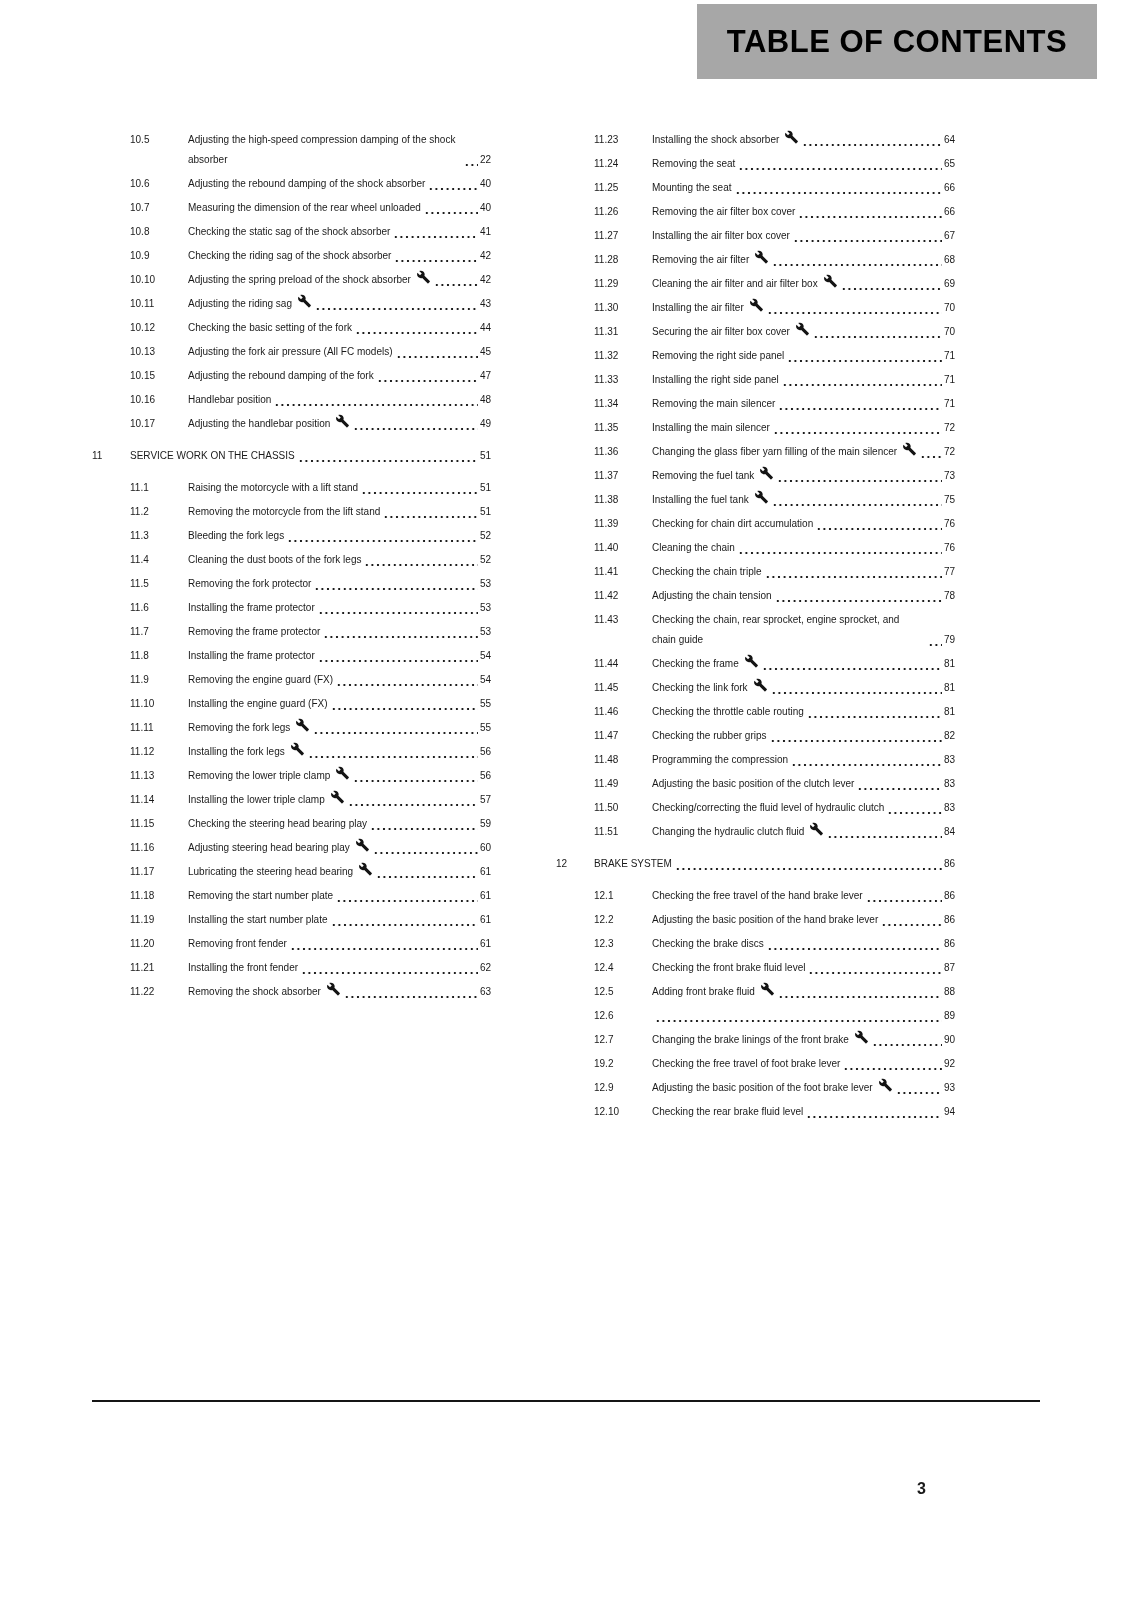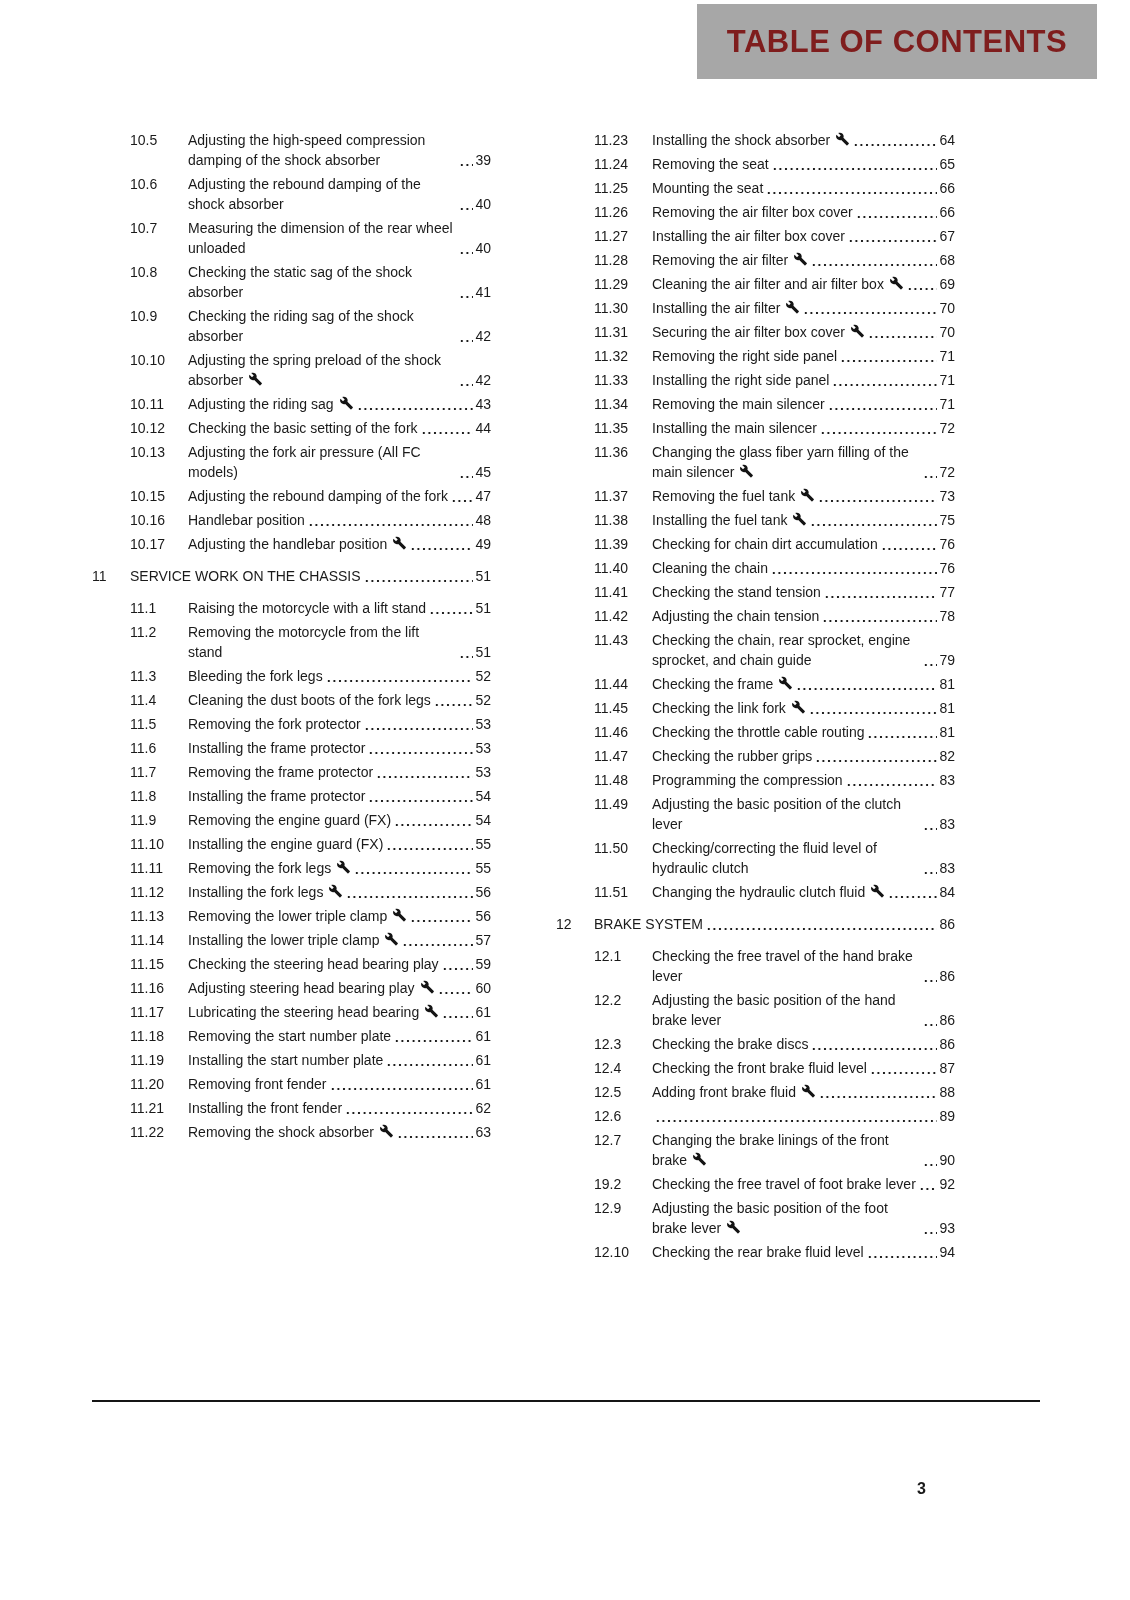--- a/index.html
+++ b/index.html
@@ -16,30 +16,30 @@
     position: absolute;
     left: 697px; top: 4px;
     width: 400px; height: 75px;
     background: var(--banner-bg, #a7a7a7);
     display: flex; align-items: center; justify-content: center;
   }
   .banner h1 {
     font-size: 31px;
     font-weight: bold;
     letter-spacing: 0.5px;
-    color: #7f1d1d;
+    color: #000000;
     white-space: nowrap;
   }
 
   
   .col {
     position: absolute;
     top: 130px;
     width: 399px;
-    font-size: 14px;
+    font-size: 10px;
     line-height: 20px;
   }
   .col-left  { left: 92px; }
   .col-right { left: 525px; margin-left: 31px; }
 
   .entry {
     display: flex;
     align-items: flex-start;
     margin-bottom: 4px;
   }
@@ -95,21 +95,21 @@
 
 <div class="banner">
   <h1>TABLE OF CONTENTS</h1>
 </div>
 
 <div class="col col-left">
     <div class="entry section">
       <span class="num">10.5</span>
       <span class="title">Adjusting the high-speed compression damping of the shock absorber</span>
       <span class="dots"></span>
-      <span class="page">39</span>
+      <span class="page">22</span>
     </div>
     <div class="entry section">
       <span class="num">10.6</span>
       <span class="title">Adjusting the rebound damping of the shock absorber</span>
       <span class="dots"></span>
       <span class="page">40</span>
     </div>
     <div class="entry section">
       <span class="num">10.7</span>
       <span class="title">Measuring the dimension of the rear wheel unloaded</span>
@@ -449,21 +449,21 @@
       <span class="page">76</span>
     </div>
     <div class="entry section">
       <span class="num">11.40</span>
       <span class="title">Cleaning the chain</span>
       <span class="dots"></span>
       <span class="page">76</span>
     </div>
     <div class="entry section">
       <span class="num">11.41</span>
-      <span class="title">Checking the stand tension</span>
+      <span class="title">Checking the chain triple</span>
       <span class="dots"></span>
       <span class="page">77</span>
     </div>
     <div class="entry section">
       <span class="num">11.42</span>
       <span class="title">Adjusting the chain tension</span>
       <span class="dots"></span>
       <span class="page">78</span>
     </div>
     <div class="entry section">

